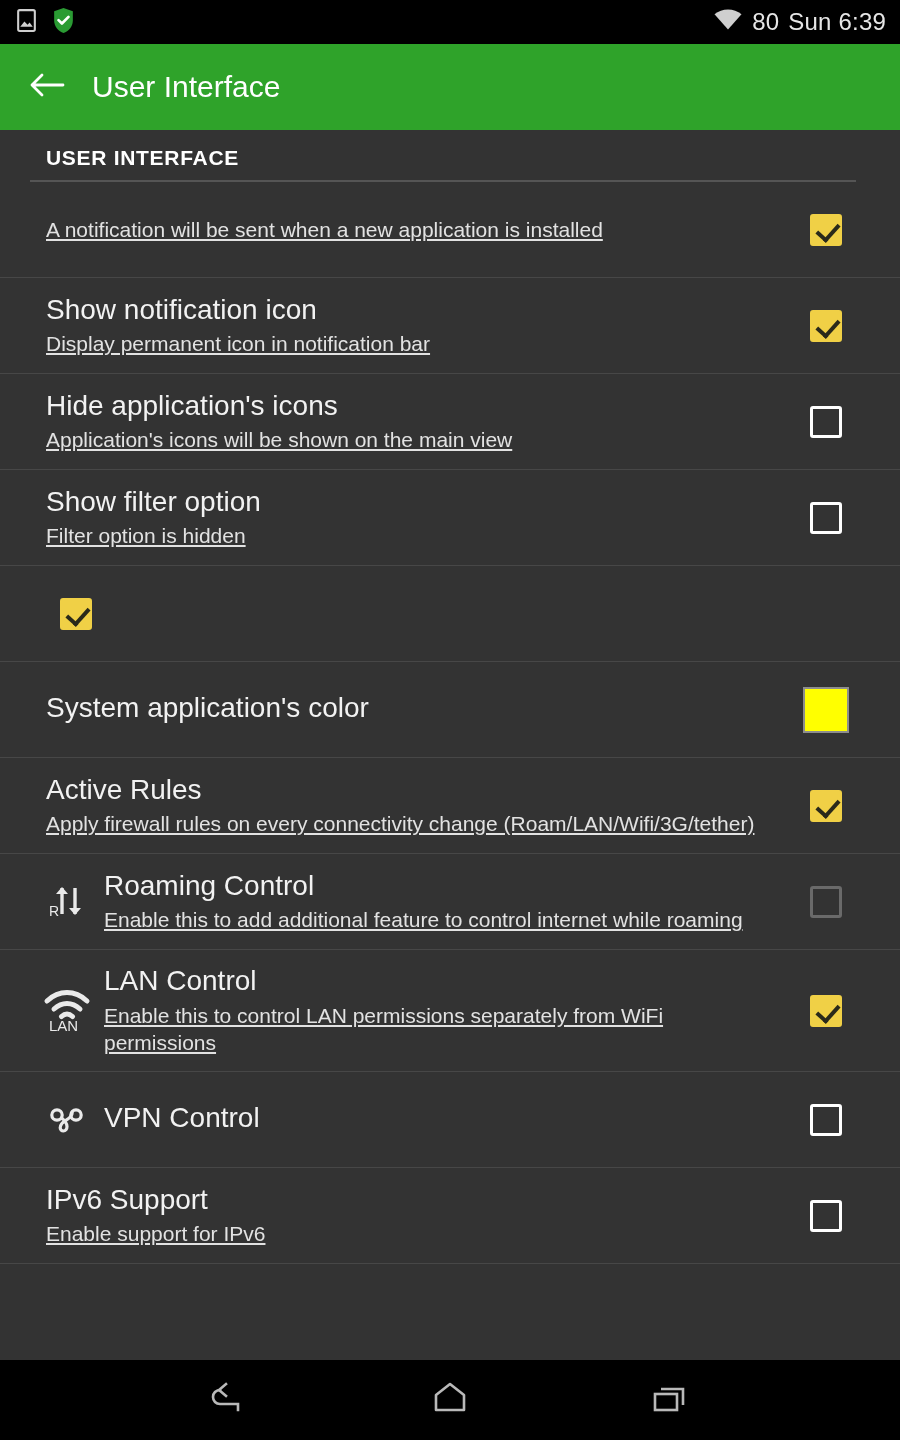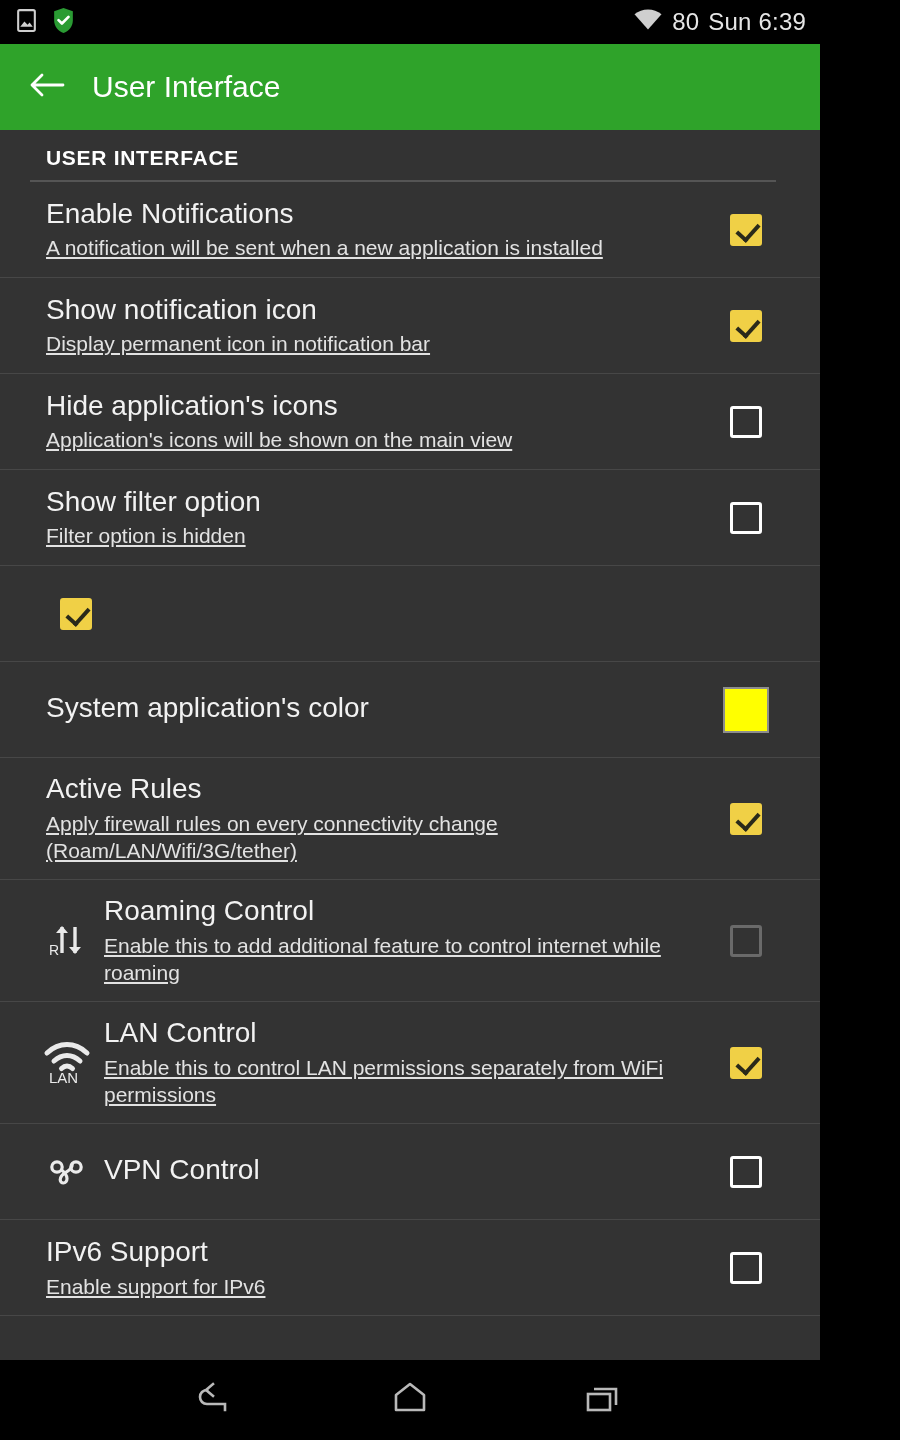--- a/index.html
+++ b/index.html
@@ -2,21 +2,21 @@
 <html><head>
 <meta charset="utf-8">
 <style>
   * { box-sizing: border-box; margin: 0; padding: 0; }
   html, body {
     width: 900px; height: 1440px;
     background: #000;
     font-family: "Liberation Sans", sans-serif;
     overflow: hidden;
   }
-  .device { width: 820px; height: 1440px; position: relative; display: flex; flex-direction: column; background:#f97316; }
+  .device { width: 900px; height: 1440px; position: relative; display: flex; flex-direction: column; background:#f97316; }
 
   
   .statusbar {
     height: 44px; background: #000; color: #d8d8d8;
     display: flex; align-items: center; padding: 0 14px;
     flex: 0 0 44px;
   }
   .sb-left { display: flex; align-items: center; gap: 12px; }
   .sb-right { margin-left: auto; display: flex; align-items: center; gap: 9px; }
   .sb-text { font-size: 24px; color: #e6e6e6; letter-spacing: .2px; }
@@ -130,21 +130,20 @@
     </div>
     <div class="ab-title">User Interface</div>
   </div>
 
   <div class="content">
     <div class="section-header">USER INTERFACE</div>
     <div class="section-rule"></div>
     <div id="rowlist">
         <div class="row">
           <div class="row-text">
-            <div class="row-title">Enable Notifications</div>
             <div class="row-sub">A notification will be sent when a new application is installed</div>
           </div>
           <div class="row-ctl">
             <div class="cbx on"></div>
           </div>
         </div>
         <div class="row">
           <div class="row-text">
             <div class="row-title">Show notification icon</div>
             <div class="row-sub">Display permanent icon in notification bar</div>

